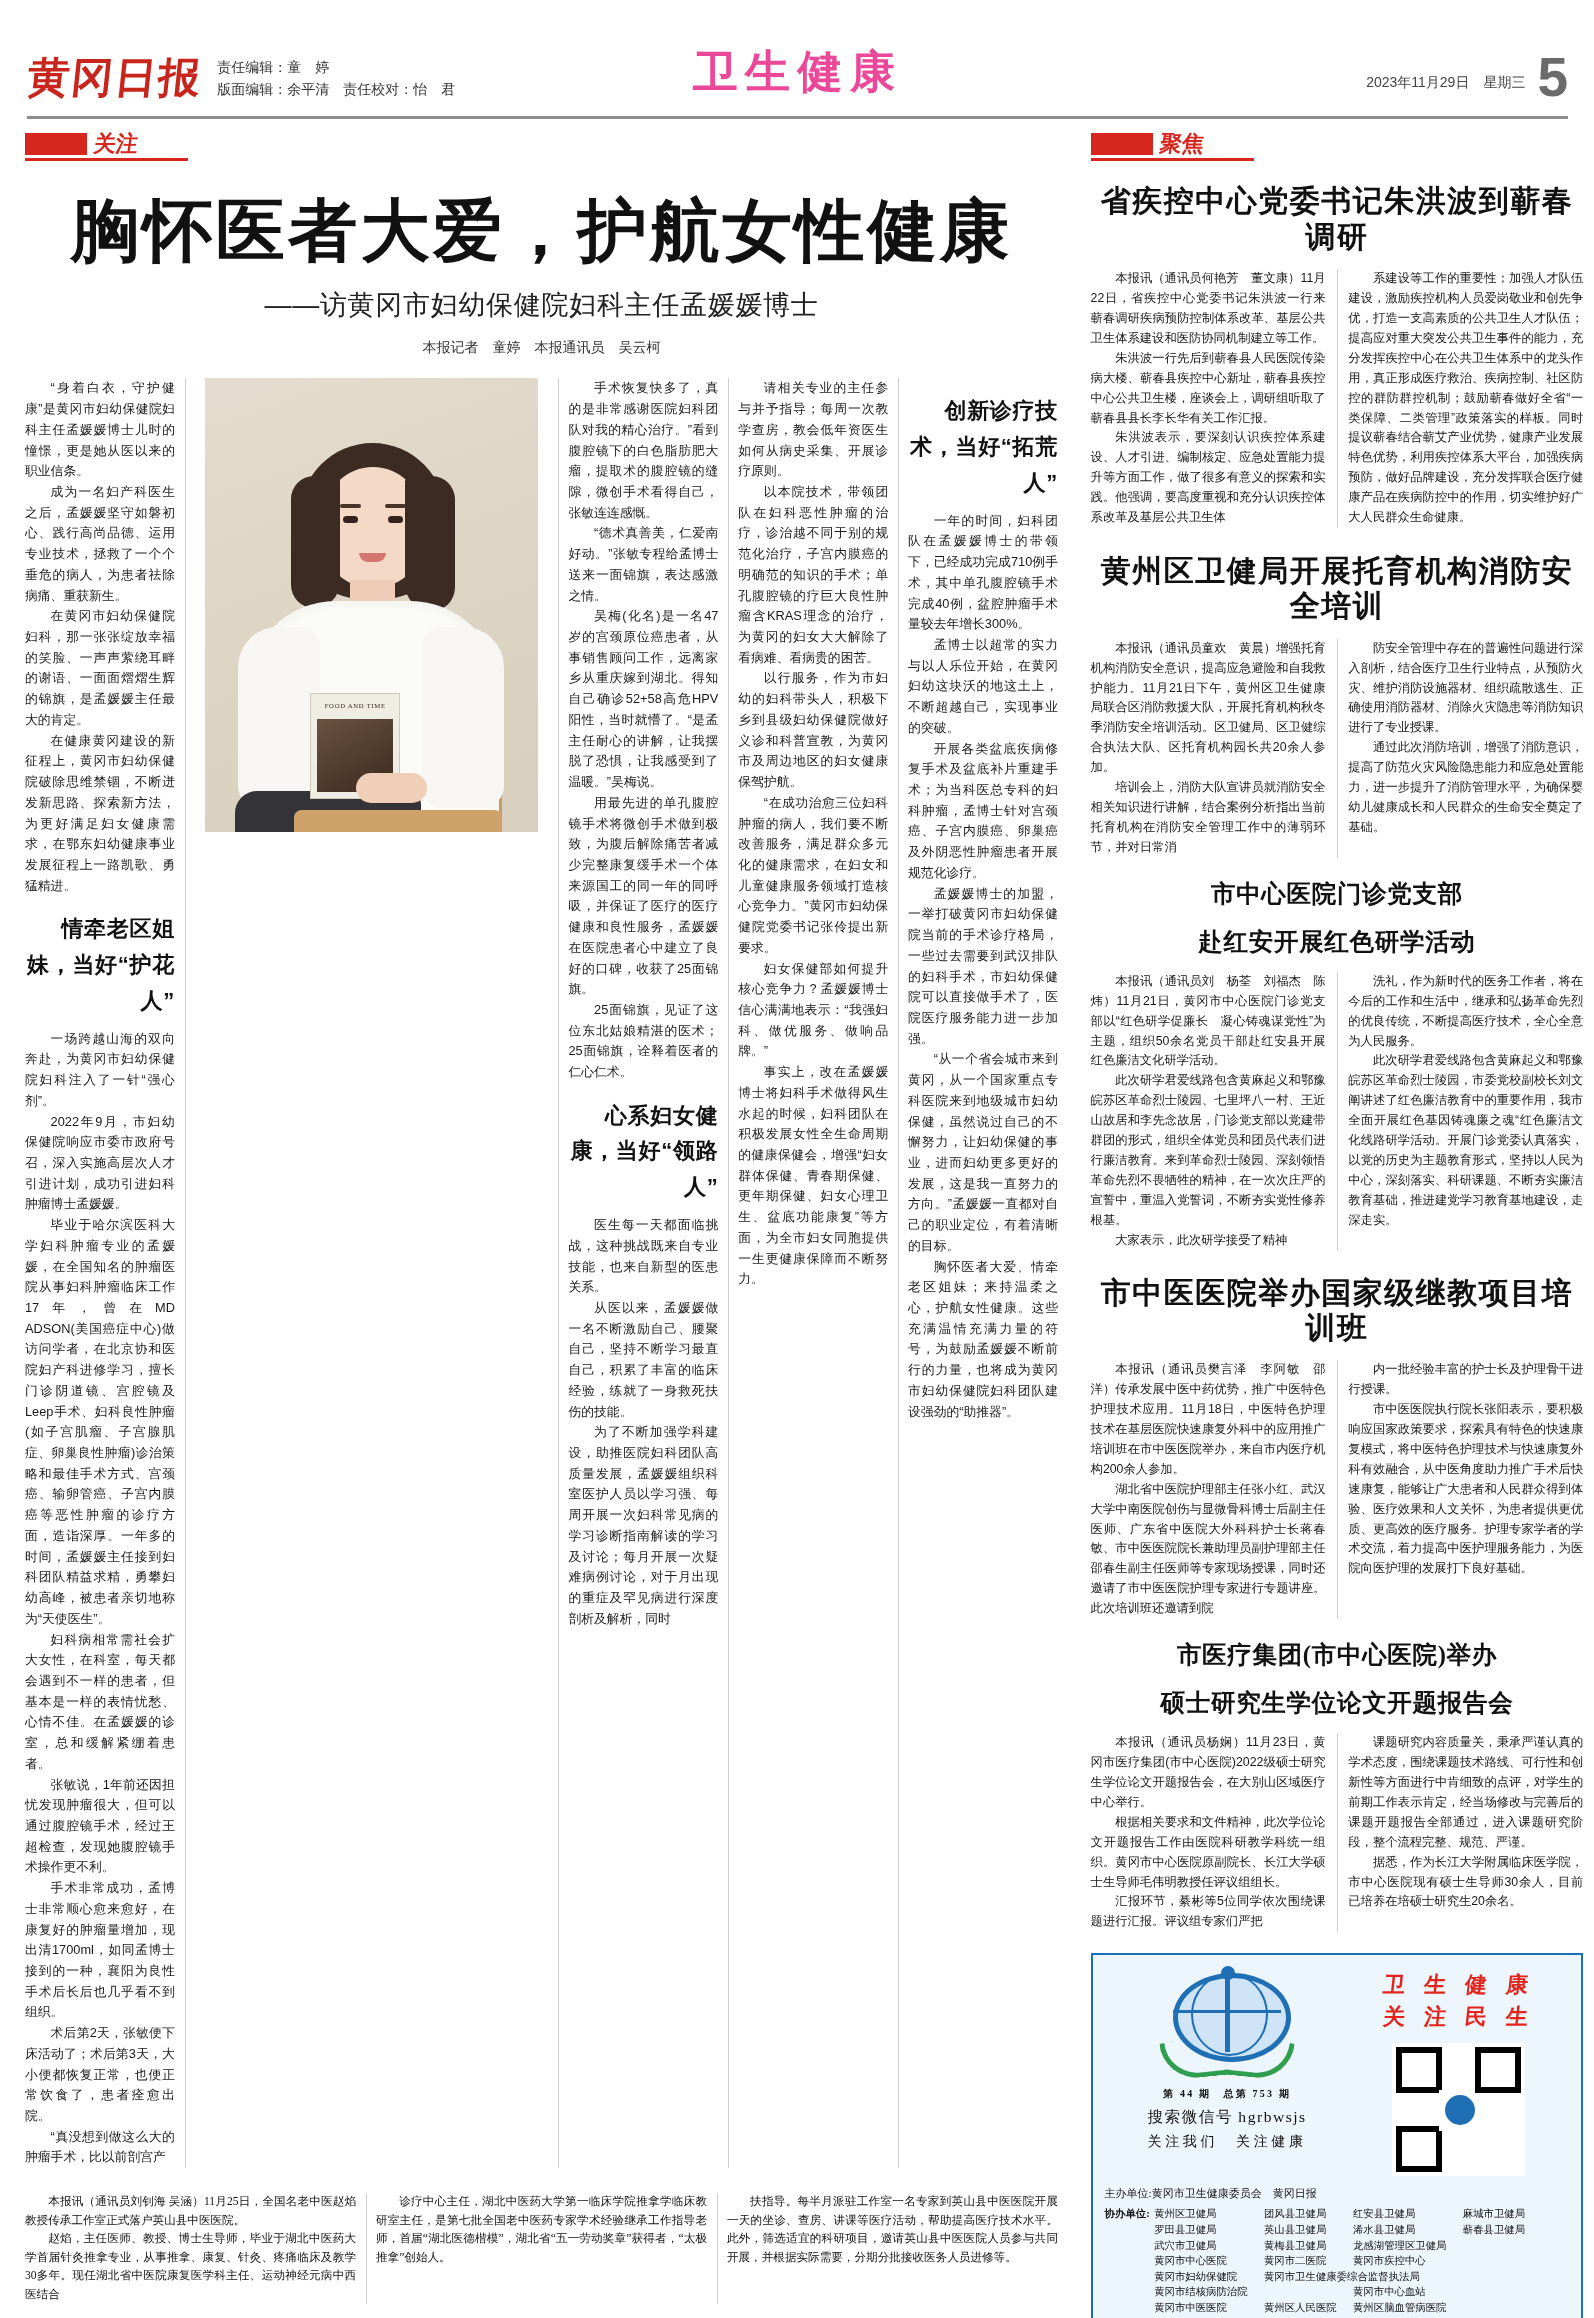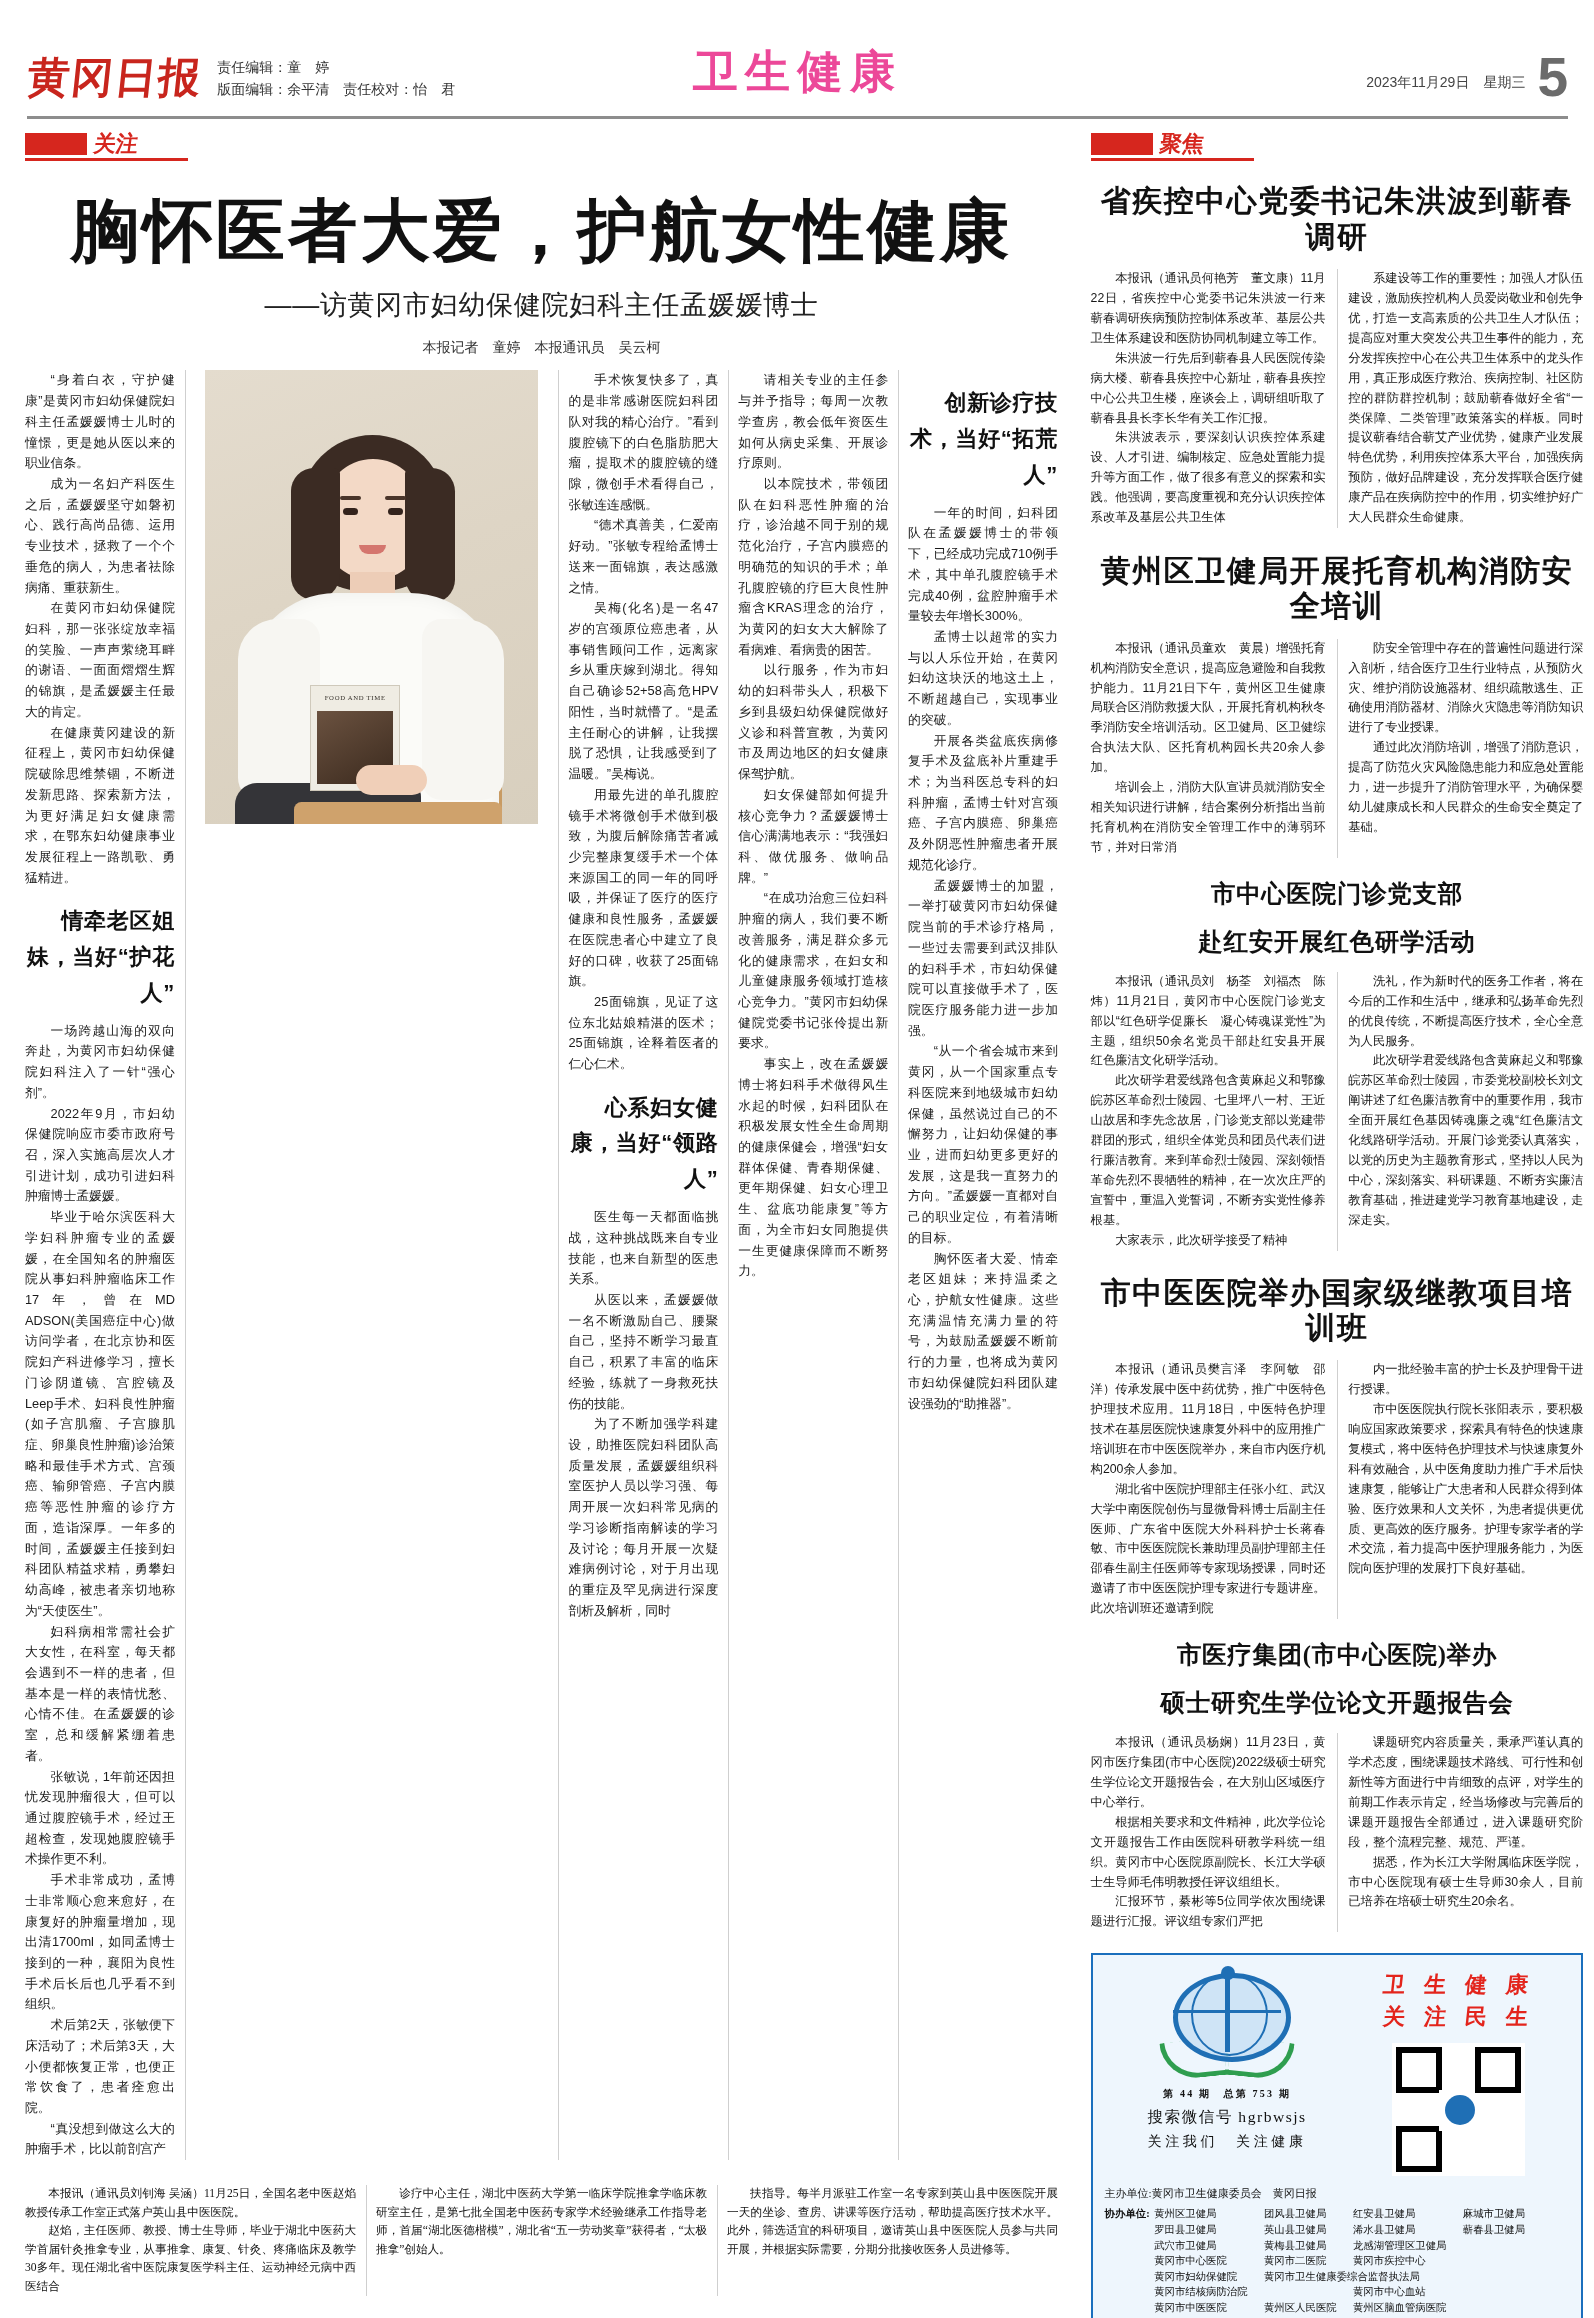--- a/index.html
+++ b/index.html
@@ -73,21 +73,21 @@
   .sub-head{
     text-align:right;font-size:22px;font-weight:700;color:#111;
     margin:15px 0 10.4px 0;letter-spacing:0.7px;
   }
   .col{font-size:12.8px;line-height:1.62;text-align:justify;color:#1a1a1a;}
   .col p{margin:0 0 0 0;text-indent:2em;}
   .col p+p{margin-top:0;}
   .coldiv{width:0.7px;background:#cfcfcf;margin:0 9.6px;flex:0 0 0.7px;}
 
   
-  .art1-cols{display:flex;margin-top:13px;}
+  .art1-cols{display:flex;margin-top:21px;}
   .art1-c{width:165px;}
   .art1-photo{width:333px;margin:0 10.4px;}
   .art1-photo .ph{
     width:333px;height:454px;
     background:linear-gradient(160deg,#e4dcce 0%,#ded5c5 45%,#d8cfbe 100%);
     position:relative;overflow:hidden;
   }
 
   
   .ph .hair{position:absolute;left:95px;top:65px;width:145px;height:156px;background:#3b2b23;border-radius:73px 73px 62px 62px;}
@@ -261,22 +261,22 @@
           <div class="sub-head">心系妇女健康，当好“领路人”</div>
           <p>医生每一天都面临挑战，这种挑战既来自专业技能，也来自新型的医患关系。</p>
           <p>从医以来，孟媛媛做一名不断激励自己、腰聚自己，坚持不断学习最直自己，积累了丰富的临床经验，练就了一身救死扶伤的技能。</p>
           <p>为了不断加强学科建设，助推医院妇科团队高质量发展，孟媛媛组织科室医护人员以学习强、每周开展一次妇科常见病的学习诊断指南解读的学习及讨论；每月开展一次疑难病例讨论，对于月出现的重症及罕见病进行深度剖析及解析，同时</p>
         </div>
         <div class="coldiv"></div>
         <div class="col art1-c">
           <p>请相关专业的主任参与并予指导；每周一次教学查房，教会低年资医生如何从病史采集、开展诊疗原则。</p>
           <p>以本院技术，带领团队在妇科恶性肿瘤的治疗，诊治越不同于别的规范化治疗，子宫内膜癌的明确范的知识的手术；单孔腹腔镜的疗巨大良性肿瘤含KRAS理念的治疗，为黄冈的妇女大大解除了看病难、看病贵的困苦。</p>
           <p>以行服务，作为市妇幼的妇科带头人，积极下乡到县级妇幼保健院做好义诊和科普宣教，为黄冈市及周边地区的妇女健康保驾护航。</p>
+          <p>“在成功治愈三位妇科肿瘤的病人，我们要不断改善服务，满足群众多元化的健康需求，在妇女和儿童健康服务领域打造核心竞争力。”黄冈市妇幼保健院党委书记张伶提出新要求。</p>
           <p>妇女保健部如何提升核心竞争力？孟媛媛博士信心满满地表示：“我强妇科、做优服务、做响品牌。”</p>
-          <p>“在成功治愈三位妇科肿瘤的病人，我们要不断改善服务，满足群众多元化的健康需求，在妇女和儿童健康服务领域打造核心竞争力。”黄冈市妇幼保健院党委书记张伶提出新要求。</p>
           <p>事实上，改在孟媛媛博士将妇科手术做得风生水起的时候，妇科团队在积极发展女性全生命周期的健康保健会，增强“妇女群体保健、青春期保健、更年期保健、妇女心理卫生、盆底功能康复”等方面，为全市妇女同胞提供一生更健康保障而不断努力。</p>
         </div>
         <div class="coldiv"></div>
         <div class="col art1-c">
           <div class="sub-head">创新诊疗技术，当好“拓荒人”</div>
           <p>一年的时间，妇科团队在孟媛媛博士的带领下，已经成功完成710例手术，其中单孔腹腔镜手术完成40例，盆腔肿瘤手术量较去年增长300%。</p>
           <p>孟博士以超常的实力与以人乐位开始，在黄冈妇幼这块沃的地这土上，不断超越自己，实现事业的突破。</p>
           <p>开展各类盆底疾病修复手术及盆底补片重建手术；为当科医总专科的妇科肿瘤，孟博士针对宫颈癌、子宫内膜癌、卵巢癌及外阴恶性肿瘤患者开展规范化诊疗。</p>
           <p>孟媛媛博士的加盟，一举打破黄冈市妇幼保健院当前的手术诊疗格局，一些过去需要到武汉排队的妇科手术，市妇幼保健院可以直接做手术了，医院医疗服务能力进一步加强。</p>
           <p>“从一个省会城市来到黄冈，从一个国家重点专科医院来到地级城市妇幼保健，虽然说过自己的不懈努力，让妇幼保健的事业，进而妇幼更多更好的发展，这是我一直努力的方向。”孟媛媛一直都对自己的职业定位，有着清晰的目标。</p>

